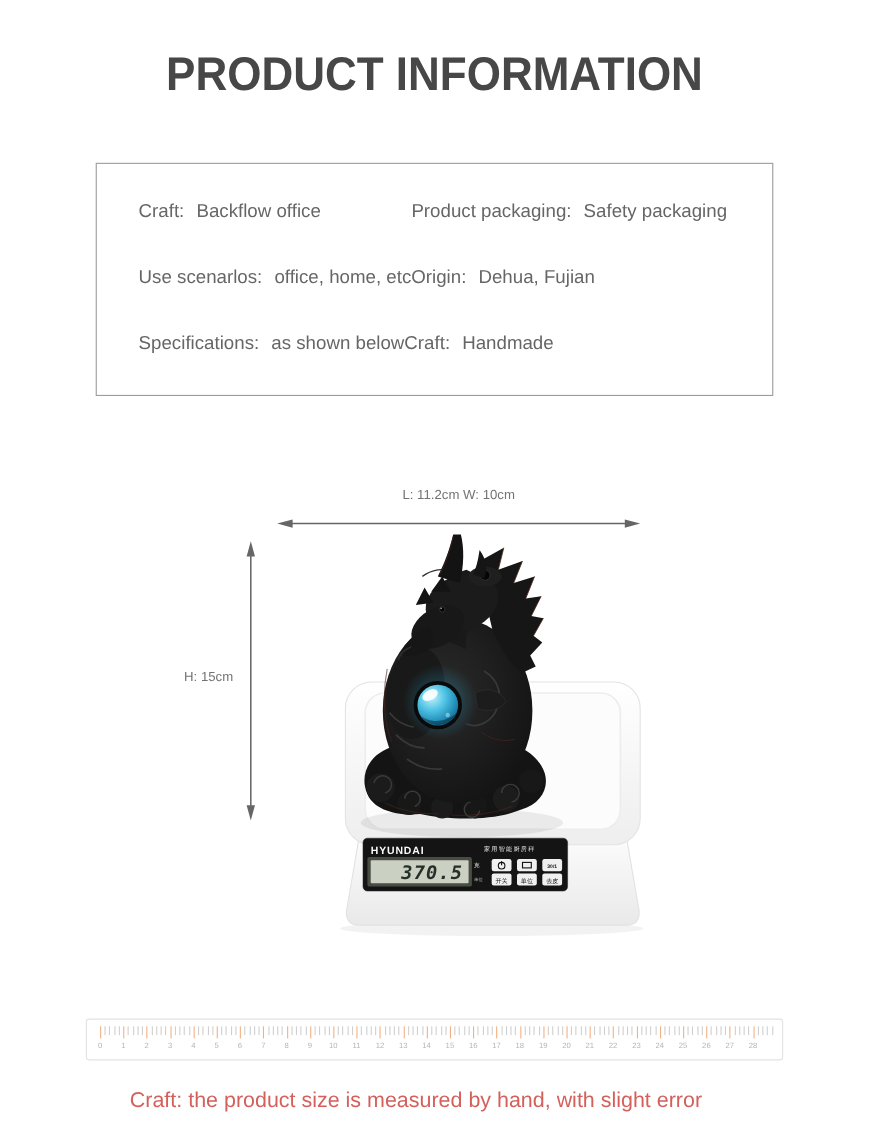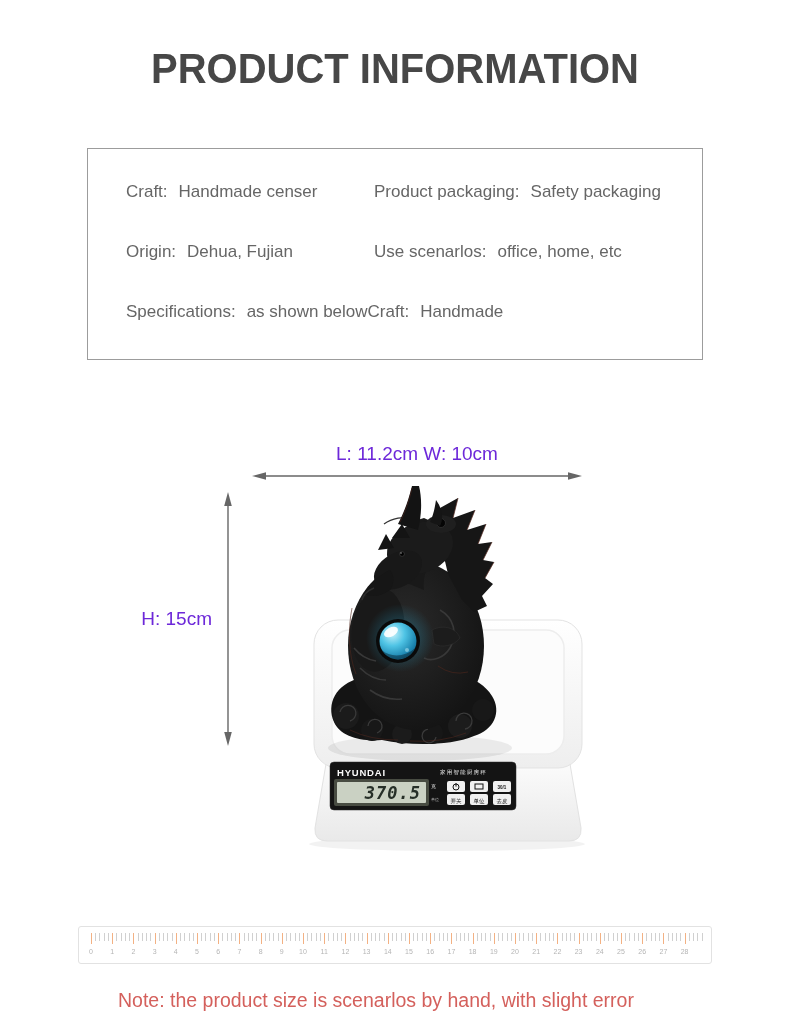--- a/index.html
+++ b/index.html
@@ -14,21 +14,21 @@
   
   .info-box{position:absolute;left:87px;top:148px;width:616px;height:212px;
     border:1px solid #9c9c9c;box-sizing:border-box;padding:13px 0 0 38px;}
   .info-row{display:flex;height:60px;align-items:center;}
   .info-cell{display:flex;align-items:center;font-size:17px;color:#666;}
   .info-cell.left{width:248px;flex:none;}
   .info-label{color:#666;}
   .info-value{margin-left:11px;color:#666;}
 
   
-  .dim-label{position:absolute;font-size:19px;color:#6d28d9;white-space:nowrap;}
+  .dim-label{position:absolute;font-size:12px;color:#737373;white-space:nowrap;}
   .dim-width{left:253px;top:443px;width:328px;text-align:center;}
   .dim-height{left:96px;top:608px;width:116px;text-align:right;}
   .dim-weight{left:293px;top:870px;width:240px;text-align:center;}
   .arrow-svg{position:absolute;}
 
   
   .product-svg{position:absolute;left:290px;top:478px;}
 
   
   .ruler{position:absolute;left:78px;top:926px;width:634px;height:38px;
@@ -47,35 +47,35 @@
 <body>
 
 <div id="page">
 
   <div class="page-title">PRODUCT INFORMATION</div>
 
   <div class="info-box">
     <div class="info-row">
       <div class="info-cell left">
         <span class="info-label">Craft:</span>
-        <span class="info-value">Handmade censer</span>
+        <span class="info-value">Backflow office</span>
       </div>
       <div class="info-cell">
         <span class="info-label">Product packaging:</span>
         <span class="info-value">Safety packaging</span>
       </div>
     </div>
     <div class="info-row">
+      <div class="info-cell">
+        <span class="info-label">Use scenarlos:</span>
+        <span class="info-value">office, home, etc</span>
+      </div>
       <div class="info-cell left">
         <span class="info-label">Origin:</span>
         <span class="info-value">Dehua, Fujian</span>
-      </div>
-      <div class="info-cell">
-        <span class="info-label">Use scenarlos:</span>
-        <span class="info-value">office, home, etc</span>
       </div>
     </div>
     <div class="info-row">
       <div class="info-cell">
         <span class="info-label">Specifications:</span>
         <span class="info-value">as shown below</span>
       </div>
       <div class="info-cell left">
         <span class="info-label">Craft:</span>
         <span class="info-value">Handmade</span>
@@ -394,15 +394,15 @@
         <div class="tick minor" style="left: 601.36px;"></div>
         <div class="tick major" style="left: 605.6px;"></div>
         <div class="ruler-num" style="left: 599.1px;">28</div>
         <div class="tick minor" style="left: 609.84px;"></div>
         <div class="tick minor" style="left: 614.08px;"></div>
         <div class="tick minor" style="left: 618.32px;"></div>
         <div class="tick minor" style="left: 622.56px;"></div>
       </div>
   </div>
 
-  <div class="note-text">Note: the product size is scenarlos by hand, with slight error</div>
+  <div class="note-text">Craft: the product size is measured by hand, with slight error</div>
 
 </div>
 
 </body></html>

